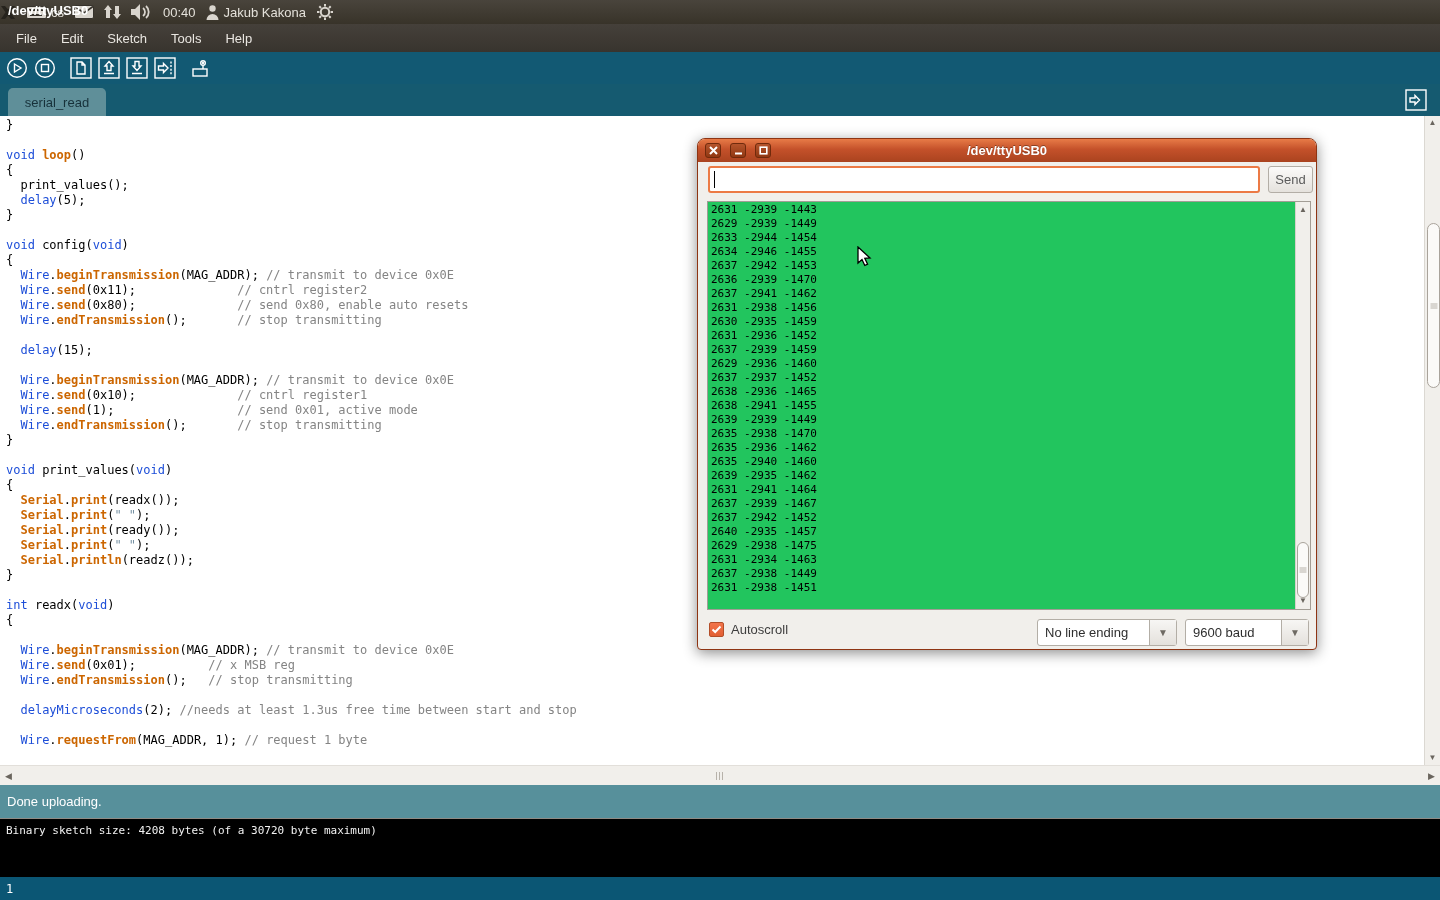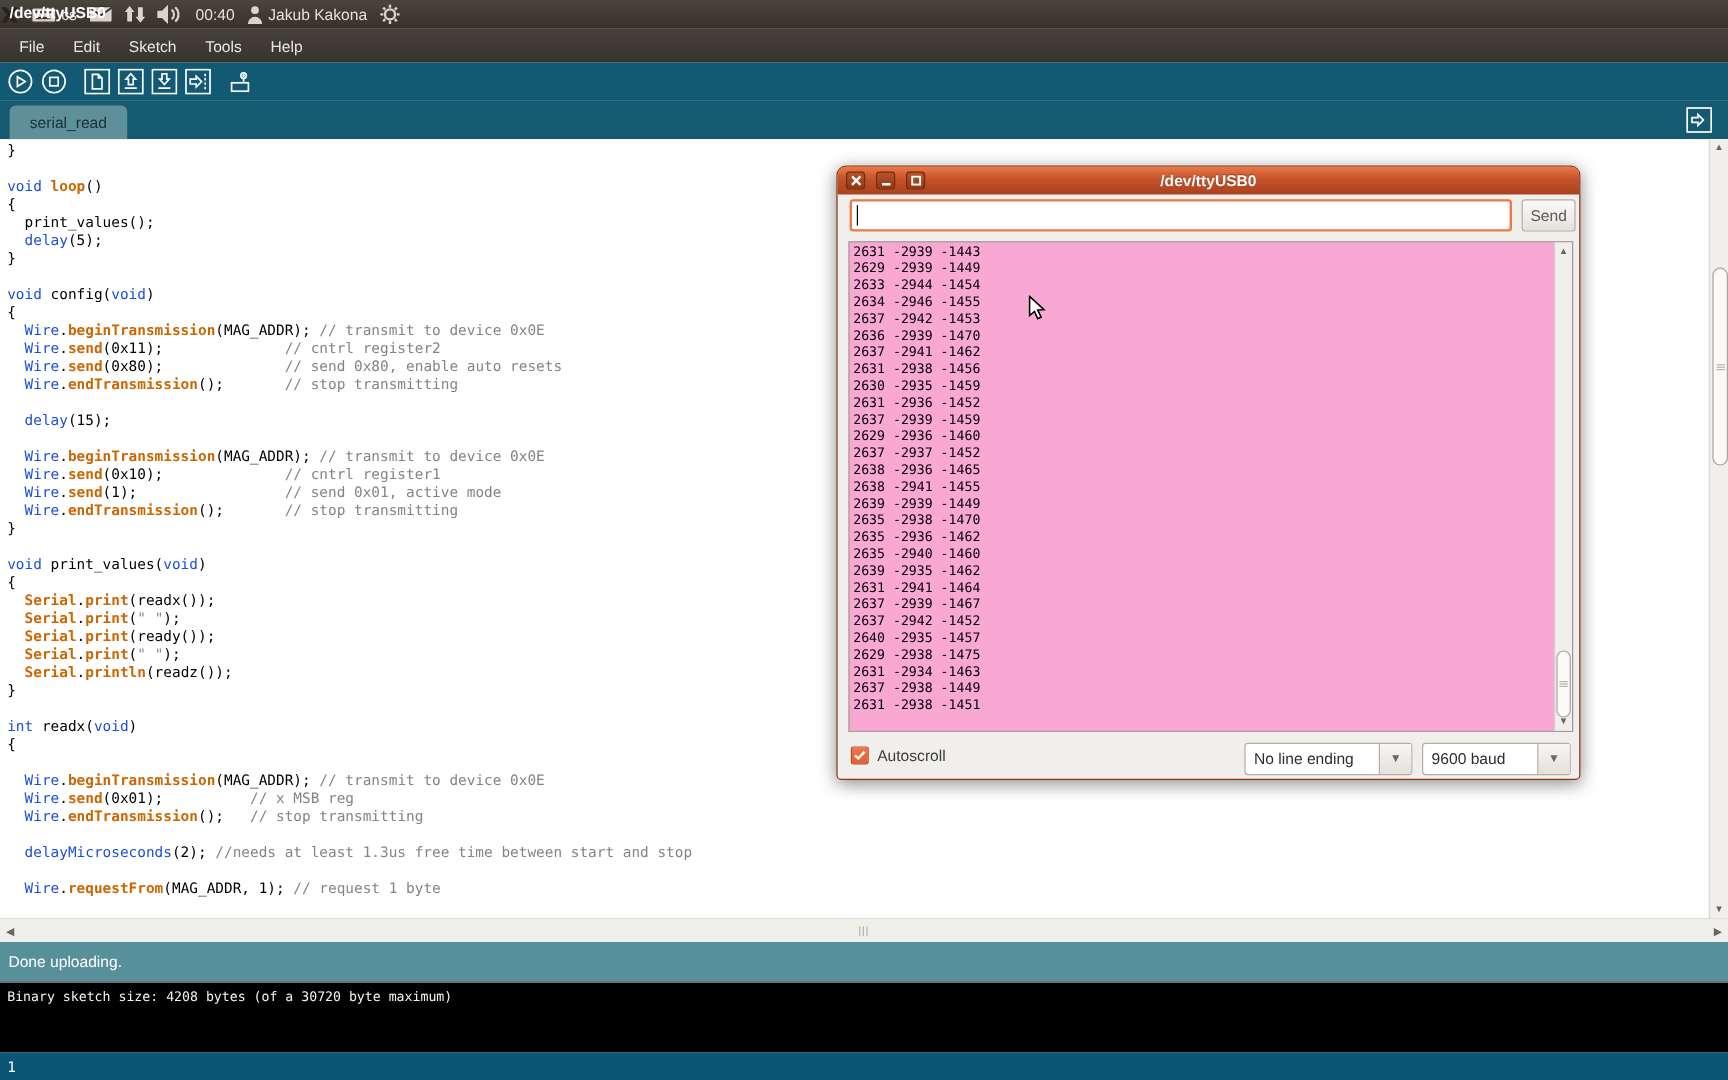--- a/index.html
+++ b/index.html
@@ -51,21 +51,21 @@
   .sm-titlebar{position:absolute;left:0;top:0;right:0;height:23px;border-radius:7px 7px 0 0;
       background:linear-gradient(#e87b47,#c4512a 45%,#aa431f);display:flex;align-items:center;justify-content:center;}
   .sm-title{color:#fff;font-weight:bold;font-size:13px;text-shadow:0 -1px 0 rgba(0,0,0,.35);}
   .sm-btn{position:absolute;top:4px;width:16px;height:15px;border-radius:3px;background:linear-gradient(#b5542c,#913812);
       border:1px solid #702a0c;box-sizing:border-box;display:flex;align-items:center;justify-content:center;color:#fff;}
   .sm-btn svg{display:block;}
   .sm-input{position:absolute;left:10px;top:27px;width:552px;height:27px;border:2px solid #ec7a45;border-radius:3px;background:#fff;box-sizing:border-box;}
   .caret{position:absolute;left:4px;top:3px;width:1px;height:17px;background:#000;}
   .sm-send{position:absolute;left:570px;top:27px;width:45px;height:27px;border:1px solid #b3aea6;border-radius:3px;
       background:linear-gradient(#fbfaf9,#e5e2dd);color:#5b5b5b;font-size:13px;display:flex;align-items:center;justify-content:center;box-sizing:border-box;}
-  .sm-output{position:absolute;left:9px;top:62px;width:604px;height:409px;background:#f9a8d4;border:1px solid #a29d95;box-sizing:border-box;}
+  .sm-output{position:absolute;left:9px;top:62px;width:604px;height:409px;background:#22c55e;border:1px solid #a29d95;box-sizing:border-box;}
   .sm-output pre{margin:0;padding:1px 0 0 3px;font-family:"DejaVu Sans Mono","Liberation Mono",monospace;font-size:11px;line-height:14px;color:#000;}
   .sm-vscroll{position:absolute;right:0;top:0;width:15px;height:100%;background:#f1efeb;border-left:1px solid #d6d2cb;box-sizing:border-box;}
   .sm-bottom{position:absolute;left:0;top:471px;right:0;height:39px;display:flex;align-items:center;}
   .checkbox{position:absolute;left:11px;top:12px;width:15px;height:15px;border-radius:2px;border:1px solid #b34e28;
       background:linear-gradient(#f2744a,#e25f33);display:flex;align-items:center;justify-content:center;box-sizing:border-box;}
   .autoscroll-label{position:absolute;left:33px;top:12px;font-size:13px;color:#3d3d3d;}
   .combo{position:absolute;top:9px;height:27px;border:1px solid #b3aea6;border-radius:3px;background:#fff;display:flex;box-sizing:border-box;}
   .combo .val{flex:1;font-size:13px;color:#2e2e2e;display:flex;align-items:center;padding-left:7px;}
   .combo .dd{width:26px;border-left:1px solid #b3aea6;background:linear-gradient(#f7f6f4,#e4e1dc);
       display:flex;align-items:center;justify-content:center;color:#6e6a63;font-size:10px;}

